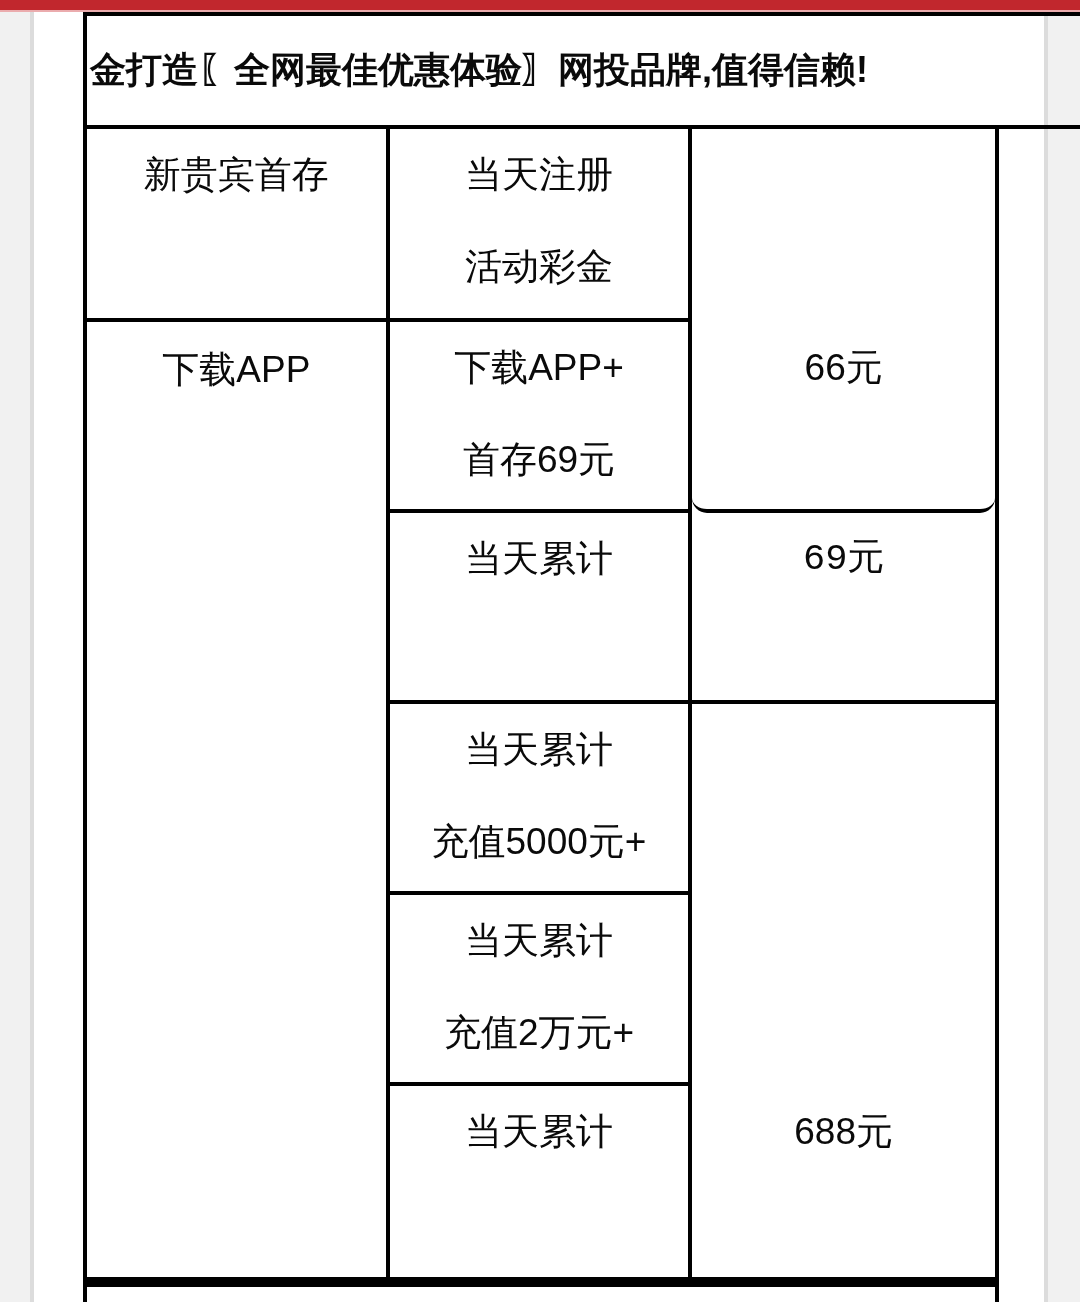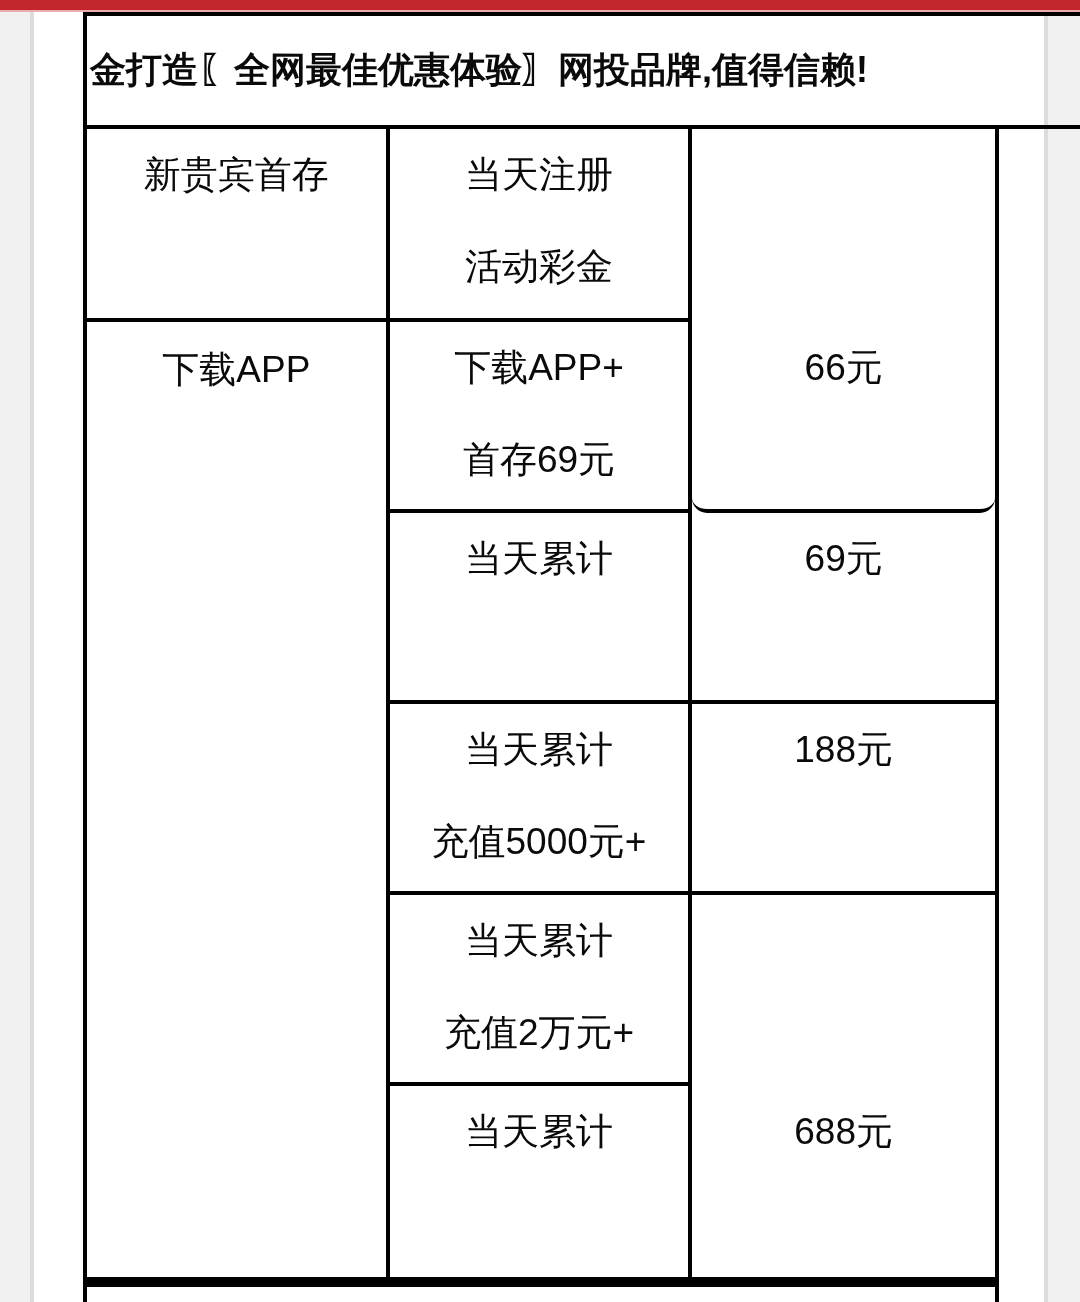--- a/index.html
+++ b/index.html
@@ -137,30 +137,27 @@
         <div>下载APP+</div>
         <div>首存69元</div>
       </div>
       <div class="cell bb" style="grid-column:3; grid-row:2;border-radius:15px;">
         <div>66元</div>
       </div>
 
       <div class="cell br bb" style="grid-column:2; grid-row:3;">
         <div>当天累计</div>
       </div>
-      <div class="cell bb" style="grid-column:3; grid-row:3;">
+      <div class="cell bb" style="grid-column:3; grid-row:3;font-family:Liberation Mono, monospace;">
         <div>69元</div>
       </div>
 
       <div class="cell br bb" style="grid-column:2; grid-row:4;">
         <div>当天累计</div>
         <div>充值5000元+</div>
-      </div>
-      <div class="cell bb" style="grid-column:3; grid-row:4;">
-        <div>188元</div>
       </div>
 
       <div class="cell br bb" style="grid-column:2; grid-row:5;">
         <div>当天累计</div>
         <div>充值2万元+</div>
       </div>
 
       <div class="cell br" style="grid-column:2; grid-row:6;">
         <div>当天累计</div>
       </div>

